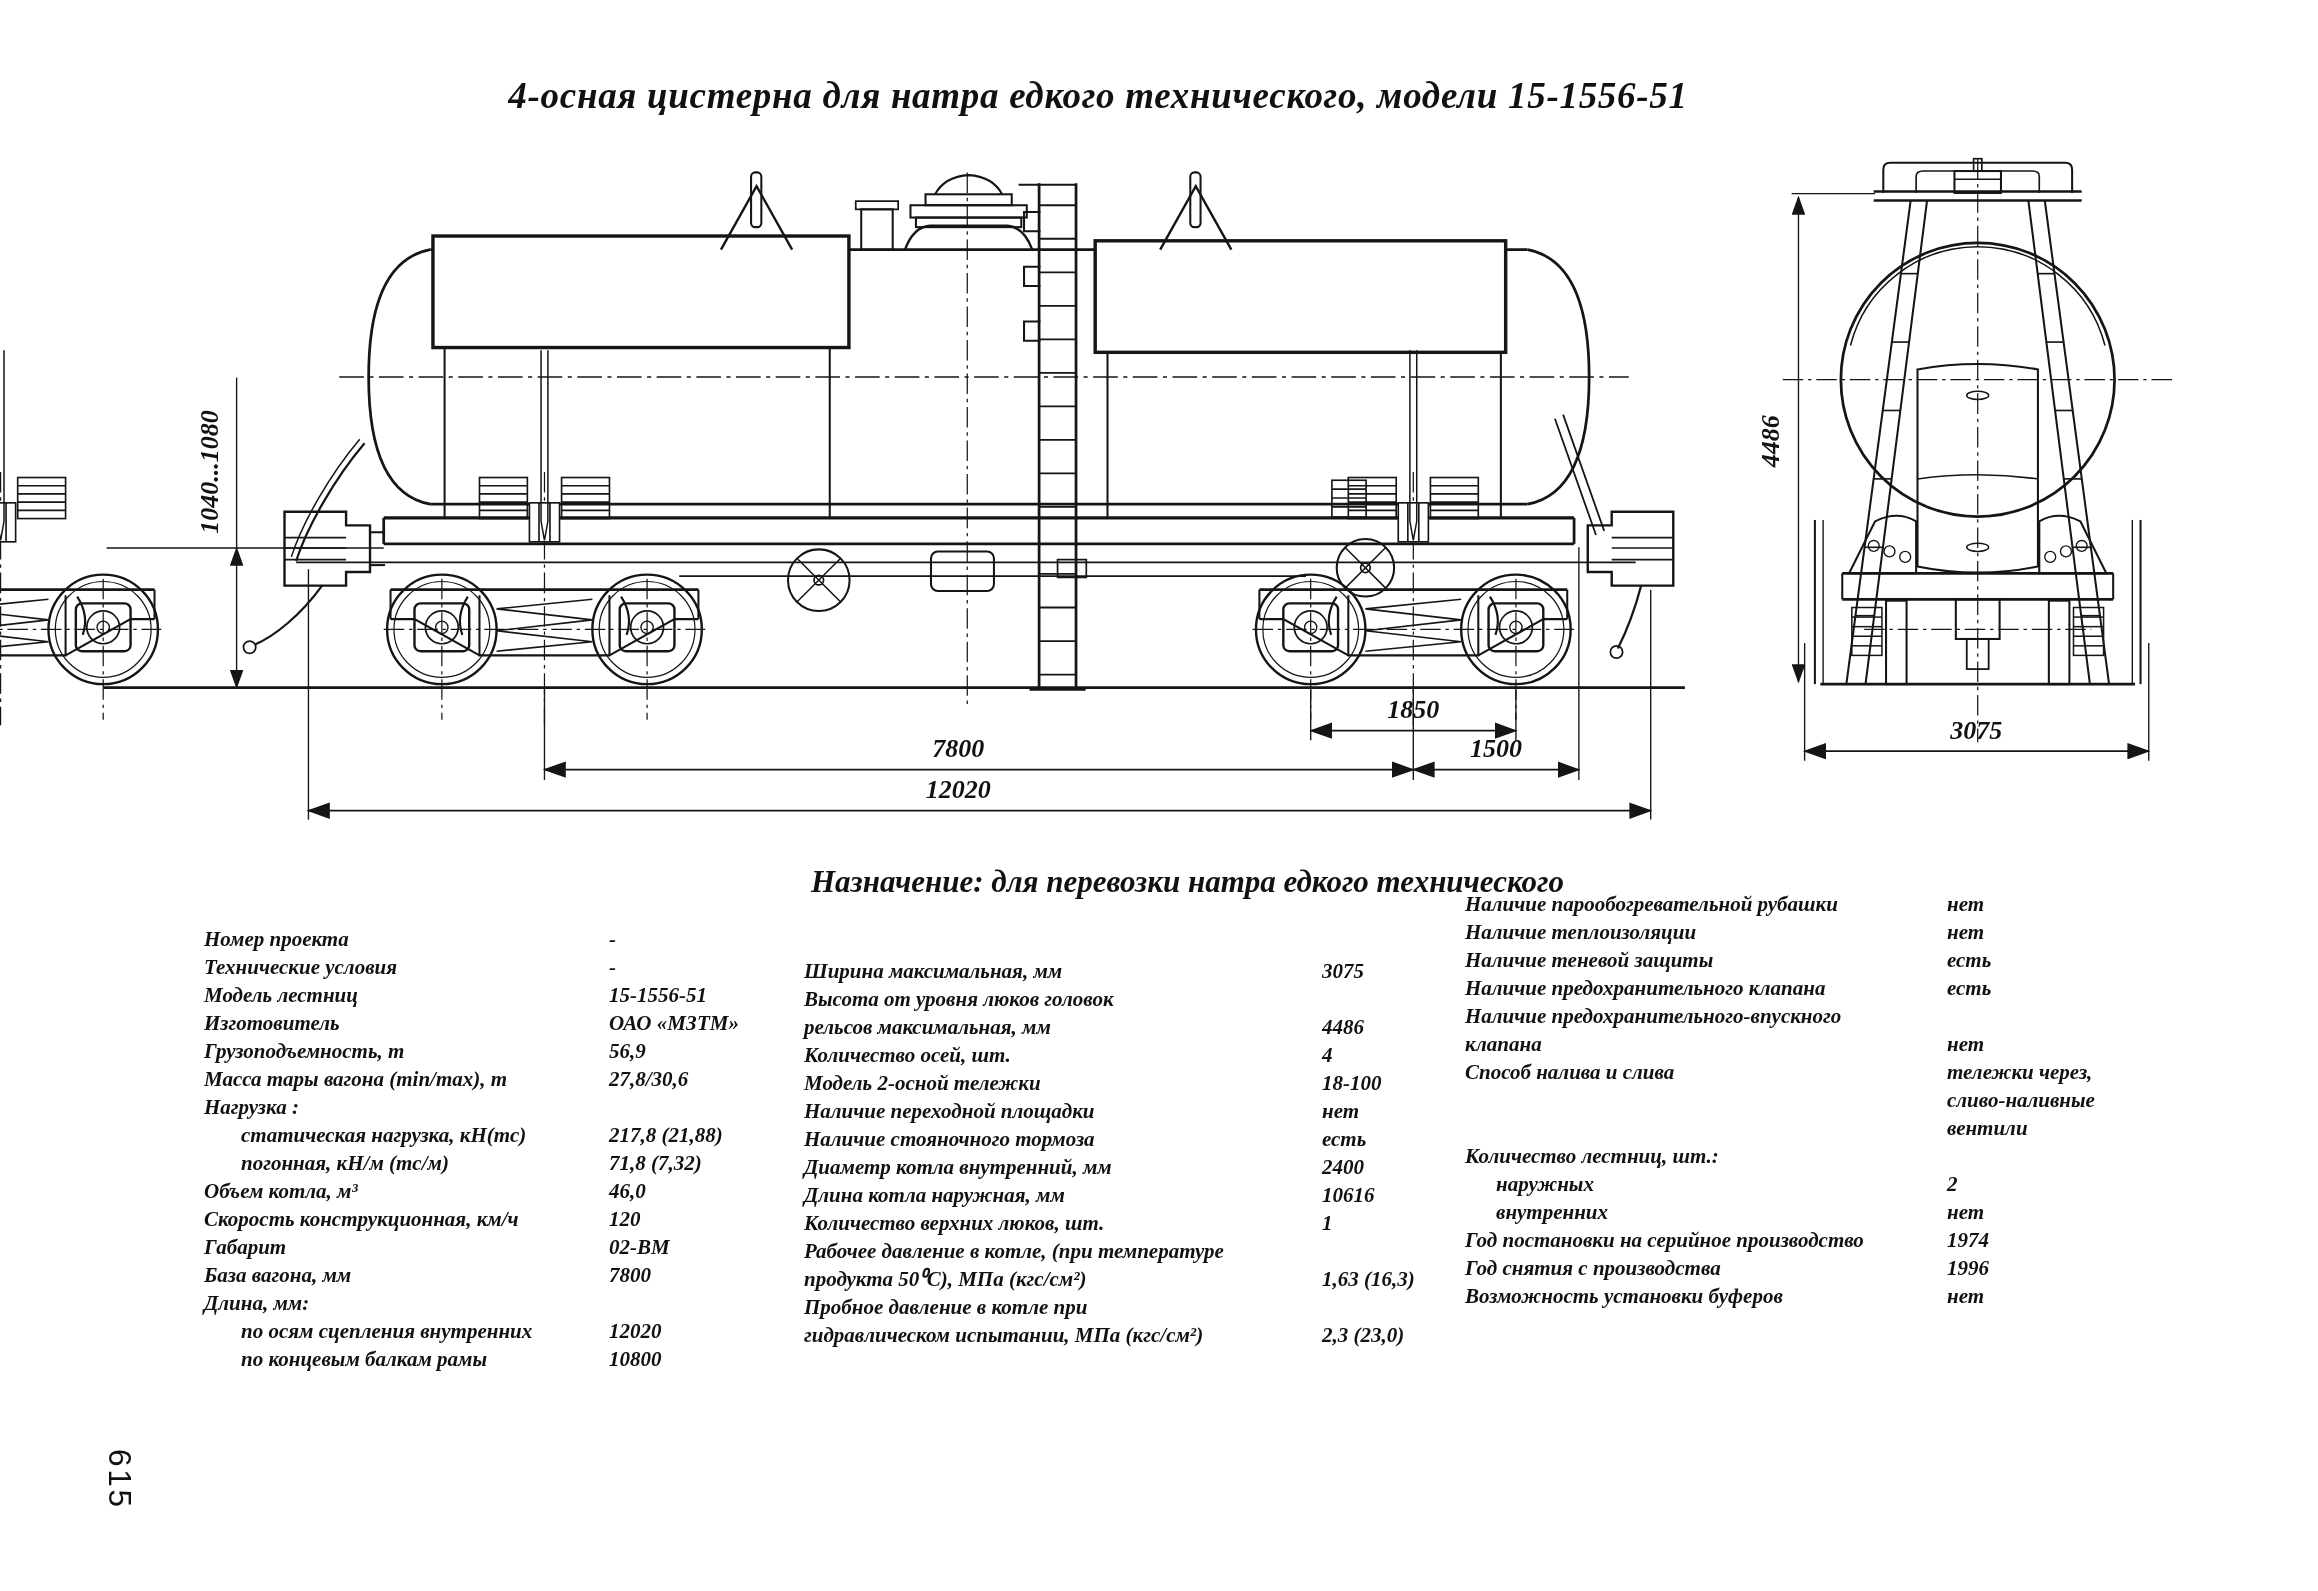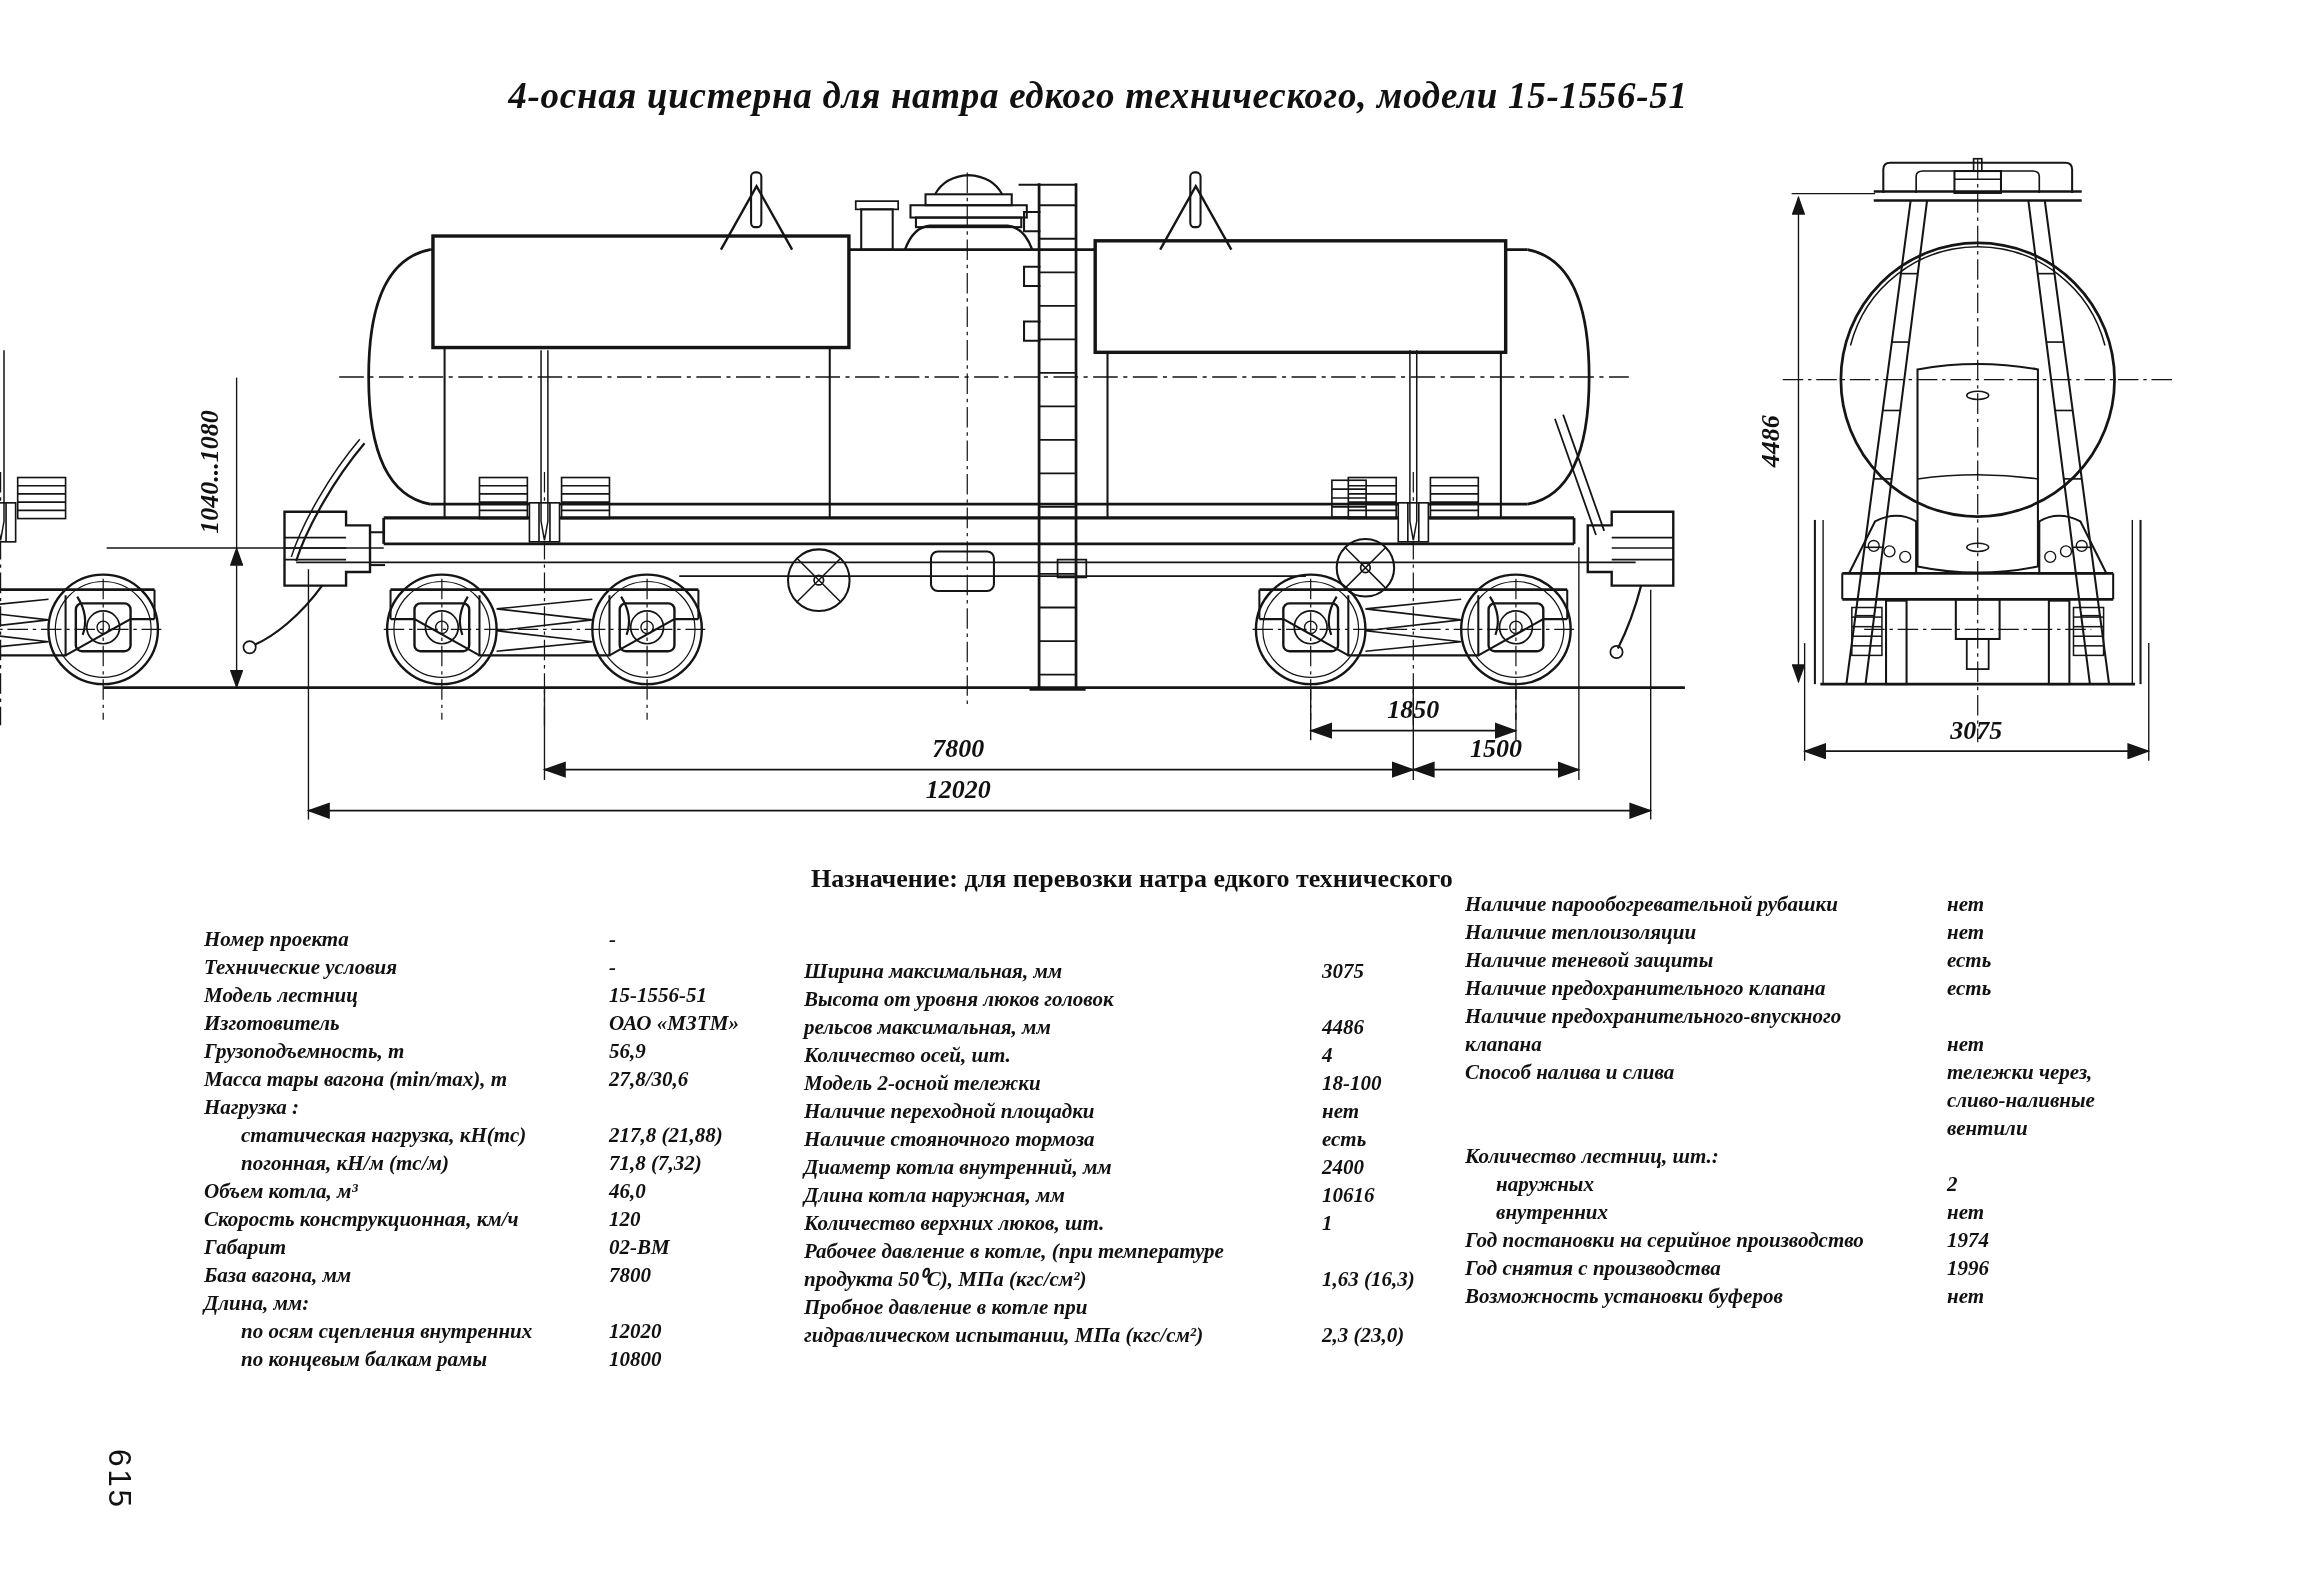--- a/index.html
+++ b/index.html
@@ -1,20 +1,20 @@
 <!DOCTYPE html>
 <html style="font-size:11px"><head>
 <meta charset="utf-8">
 <style>
   html,body{margin:0;padding:0;background:#e8e8e8;}
   #page{position:relative;width:2319px;height:1591px;background:#ffffff;overflow:hidden;
         font-family:"Liberation Serif",serif;color:#111;}
   .title{position:absolute;left:0;top:74px;width:2196px;text-align:center;
          font-size:37px;font-weight:bold;font-style:italic;letter-spacing:0.7px;}
-  .purpose{position:absolute;left:811px;top:864px;font-size:26px;font-weight:bold;}
+  .purpose{position:absolute;left:811px;top:864px;font-size:31px;font-weight:bold;font-style:italic;}
   .spec-col{position:absolute;font-size:21px;font-weight:bold;font-style:italic;line-height:28px;}
   .spec-row{position:relative;height:28px;white-space:nowrap;}
   .spec-row.indent .spec-label{margin-left:37px;}
   .spec-col[data-col="right"] .spec-row.indent .spec-label{margin-left:31px;}
   .spec-value{position:absolute;left:var(--voff);top:0;}
   .pagenum{position:absolute;left:101px;top:1449px;font-size:31.5px;font-family:"Liberation Sans",sans-serif;
            writing-mode:vertical-rl;letter-spacing:2.7px;}
   svg{position:absolute;left:0;top:0;}
   .ln{stroke:#151515;fill:none;}
   .dim{font:italic bold 38px "Liberation Serif",serif;fill:#111;}

